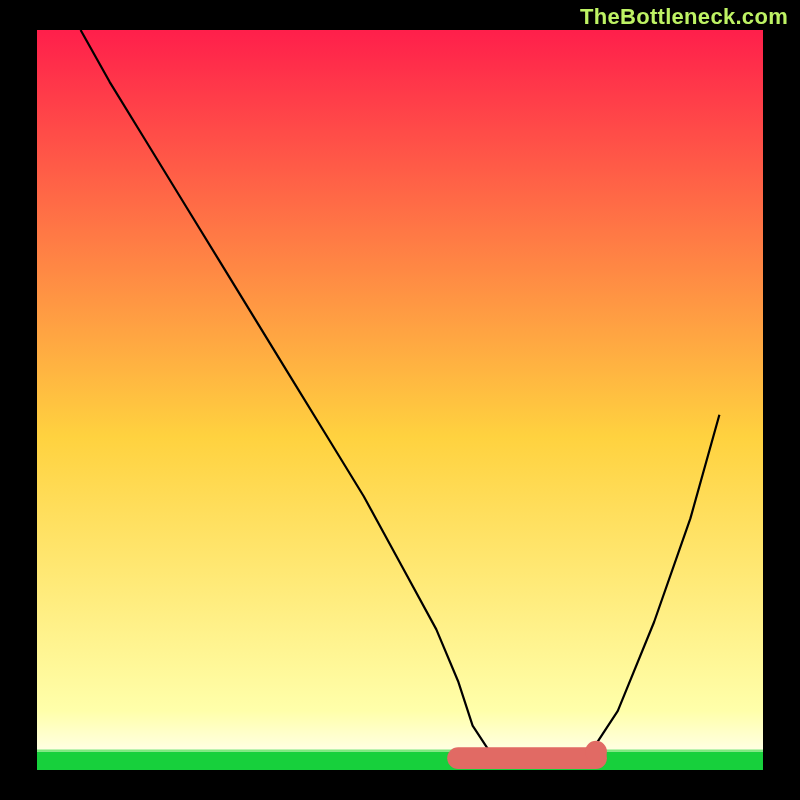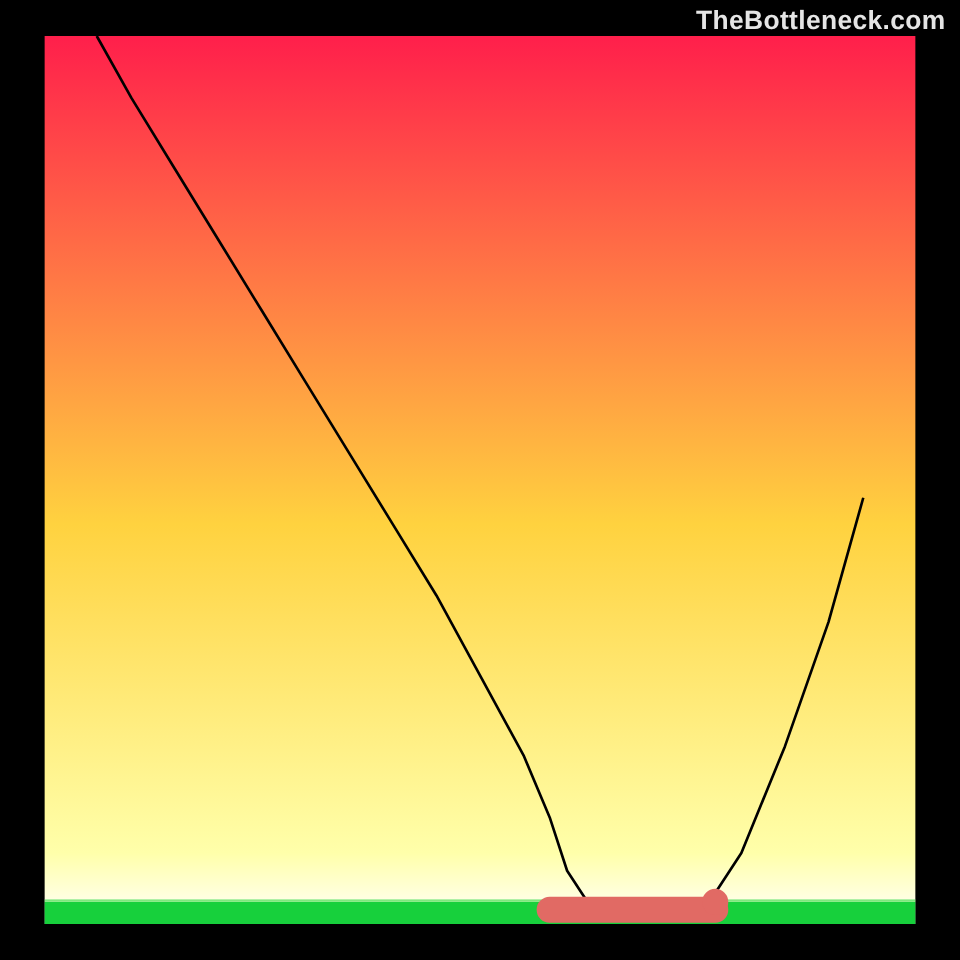--- a/index.html
+++ b/index.html
@@ -13,21 +13,21 @@
   }
   .frame {
     position: relative;
     width: 800px;
     height: 800px;
   }
   .watermark {
     position: absolute;
     top: 4px;
     right: 12px;
-    color: #e5e5e5;
+    color: #bef264;
     font-size: 22px;
     font-weight: bold;
     letter-spacing: 0.3px;
     user-select: none;
   }
   svg {
     display: block;
     position: absolute;
     top: 0;
     left: 0;

